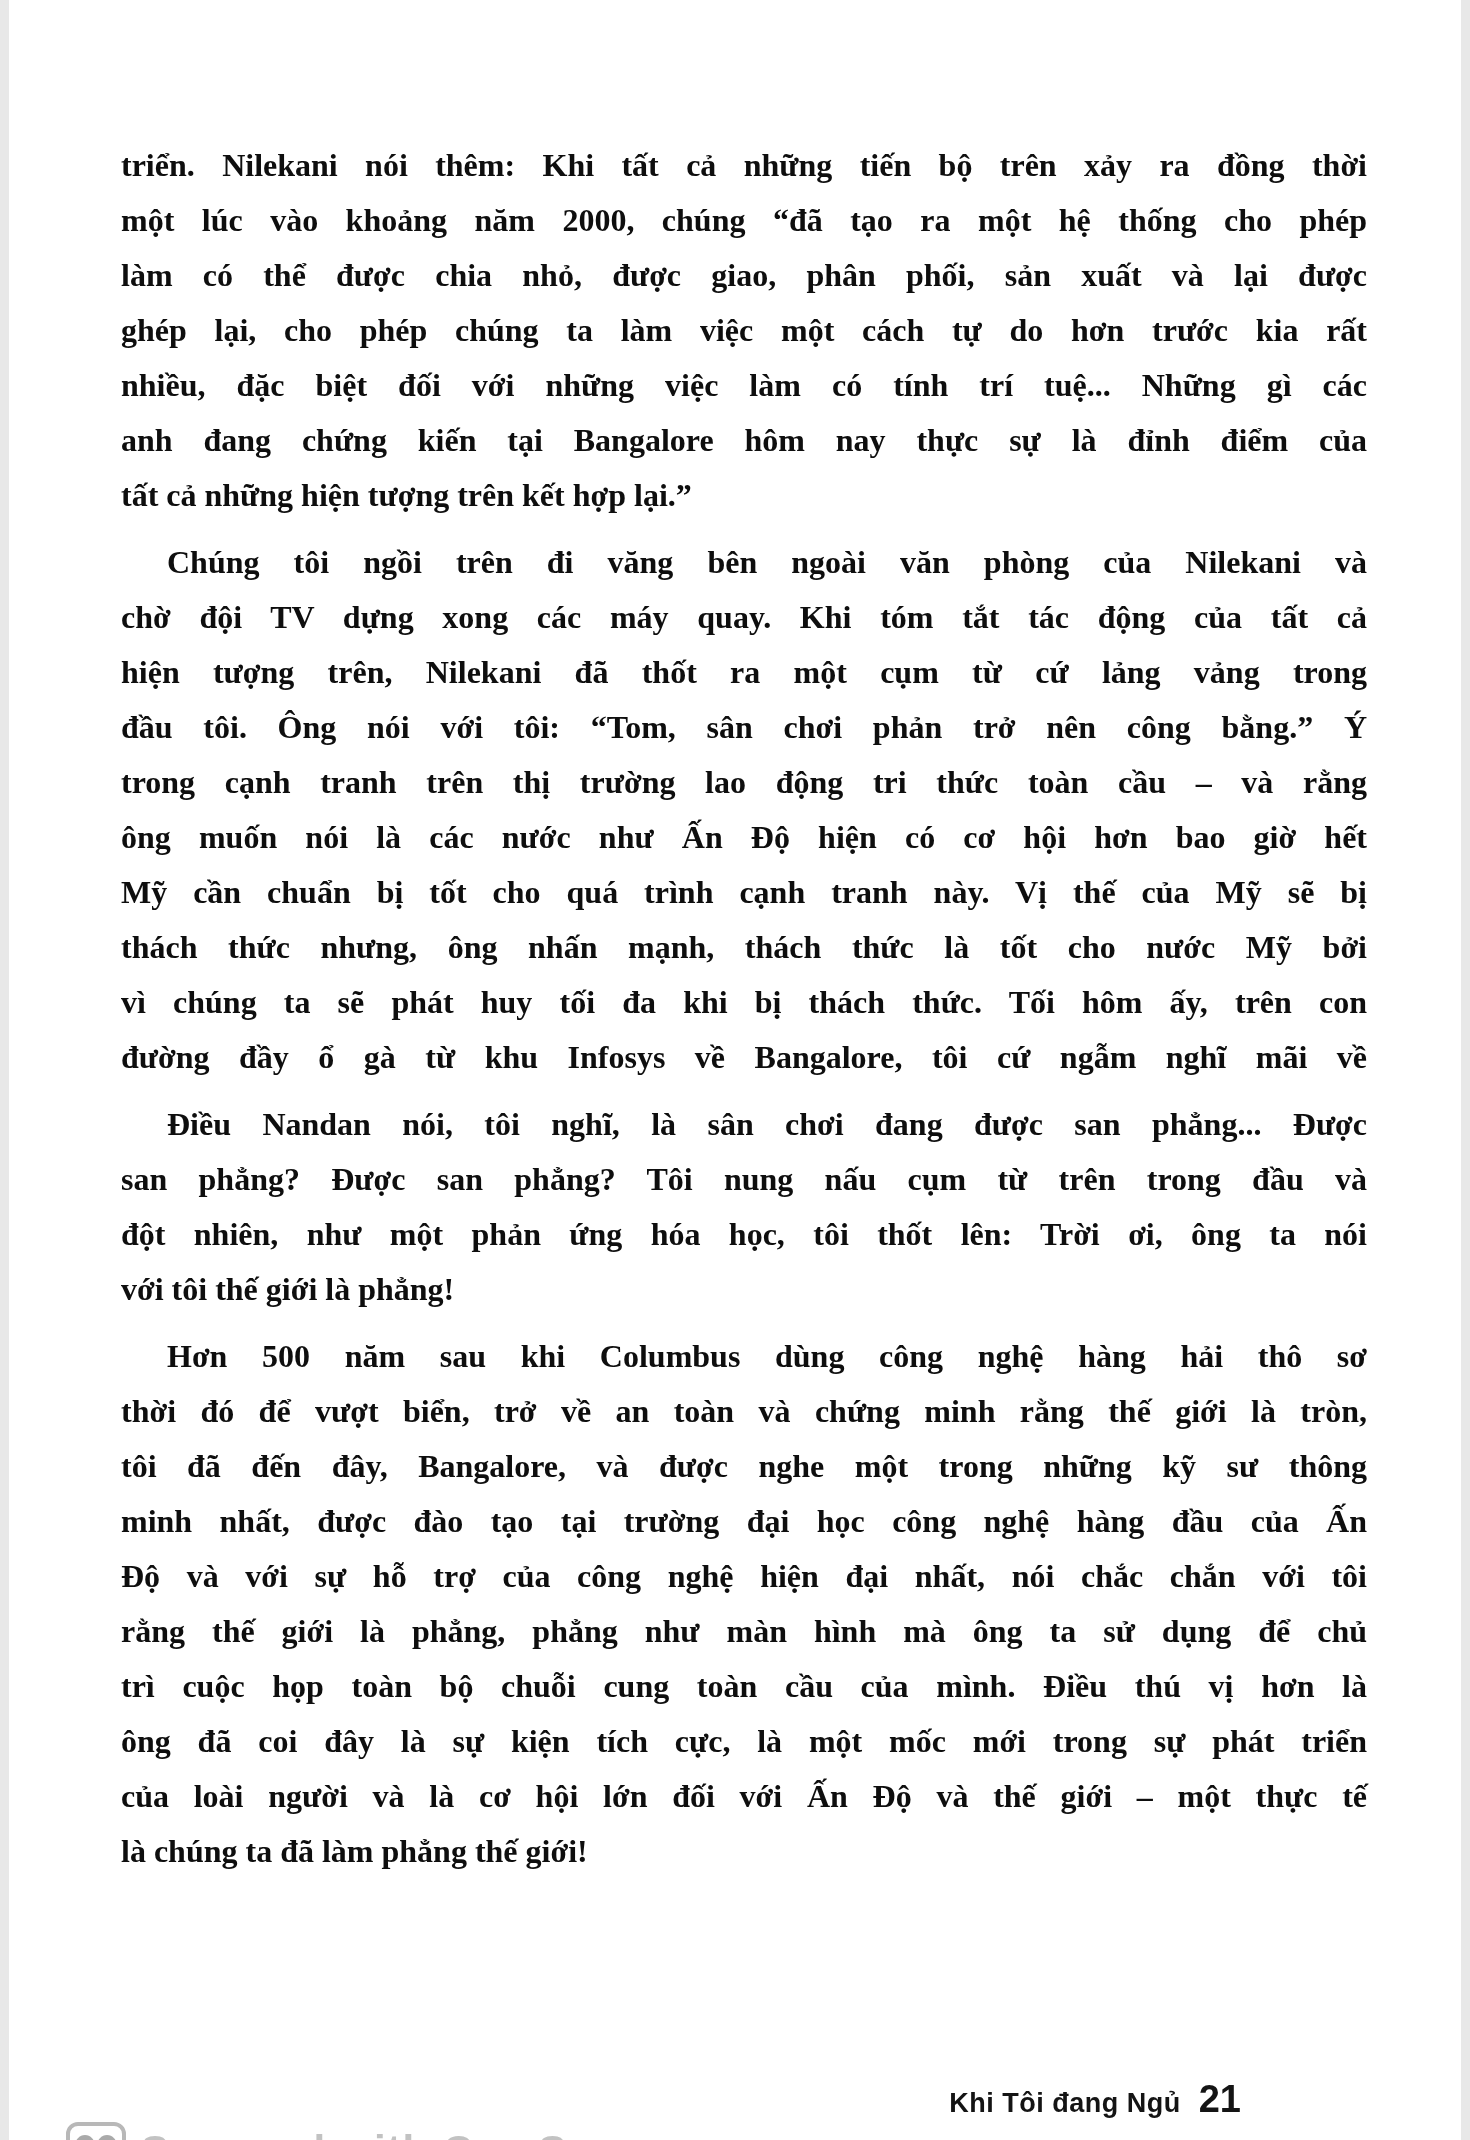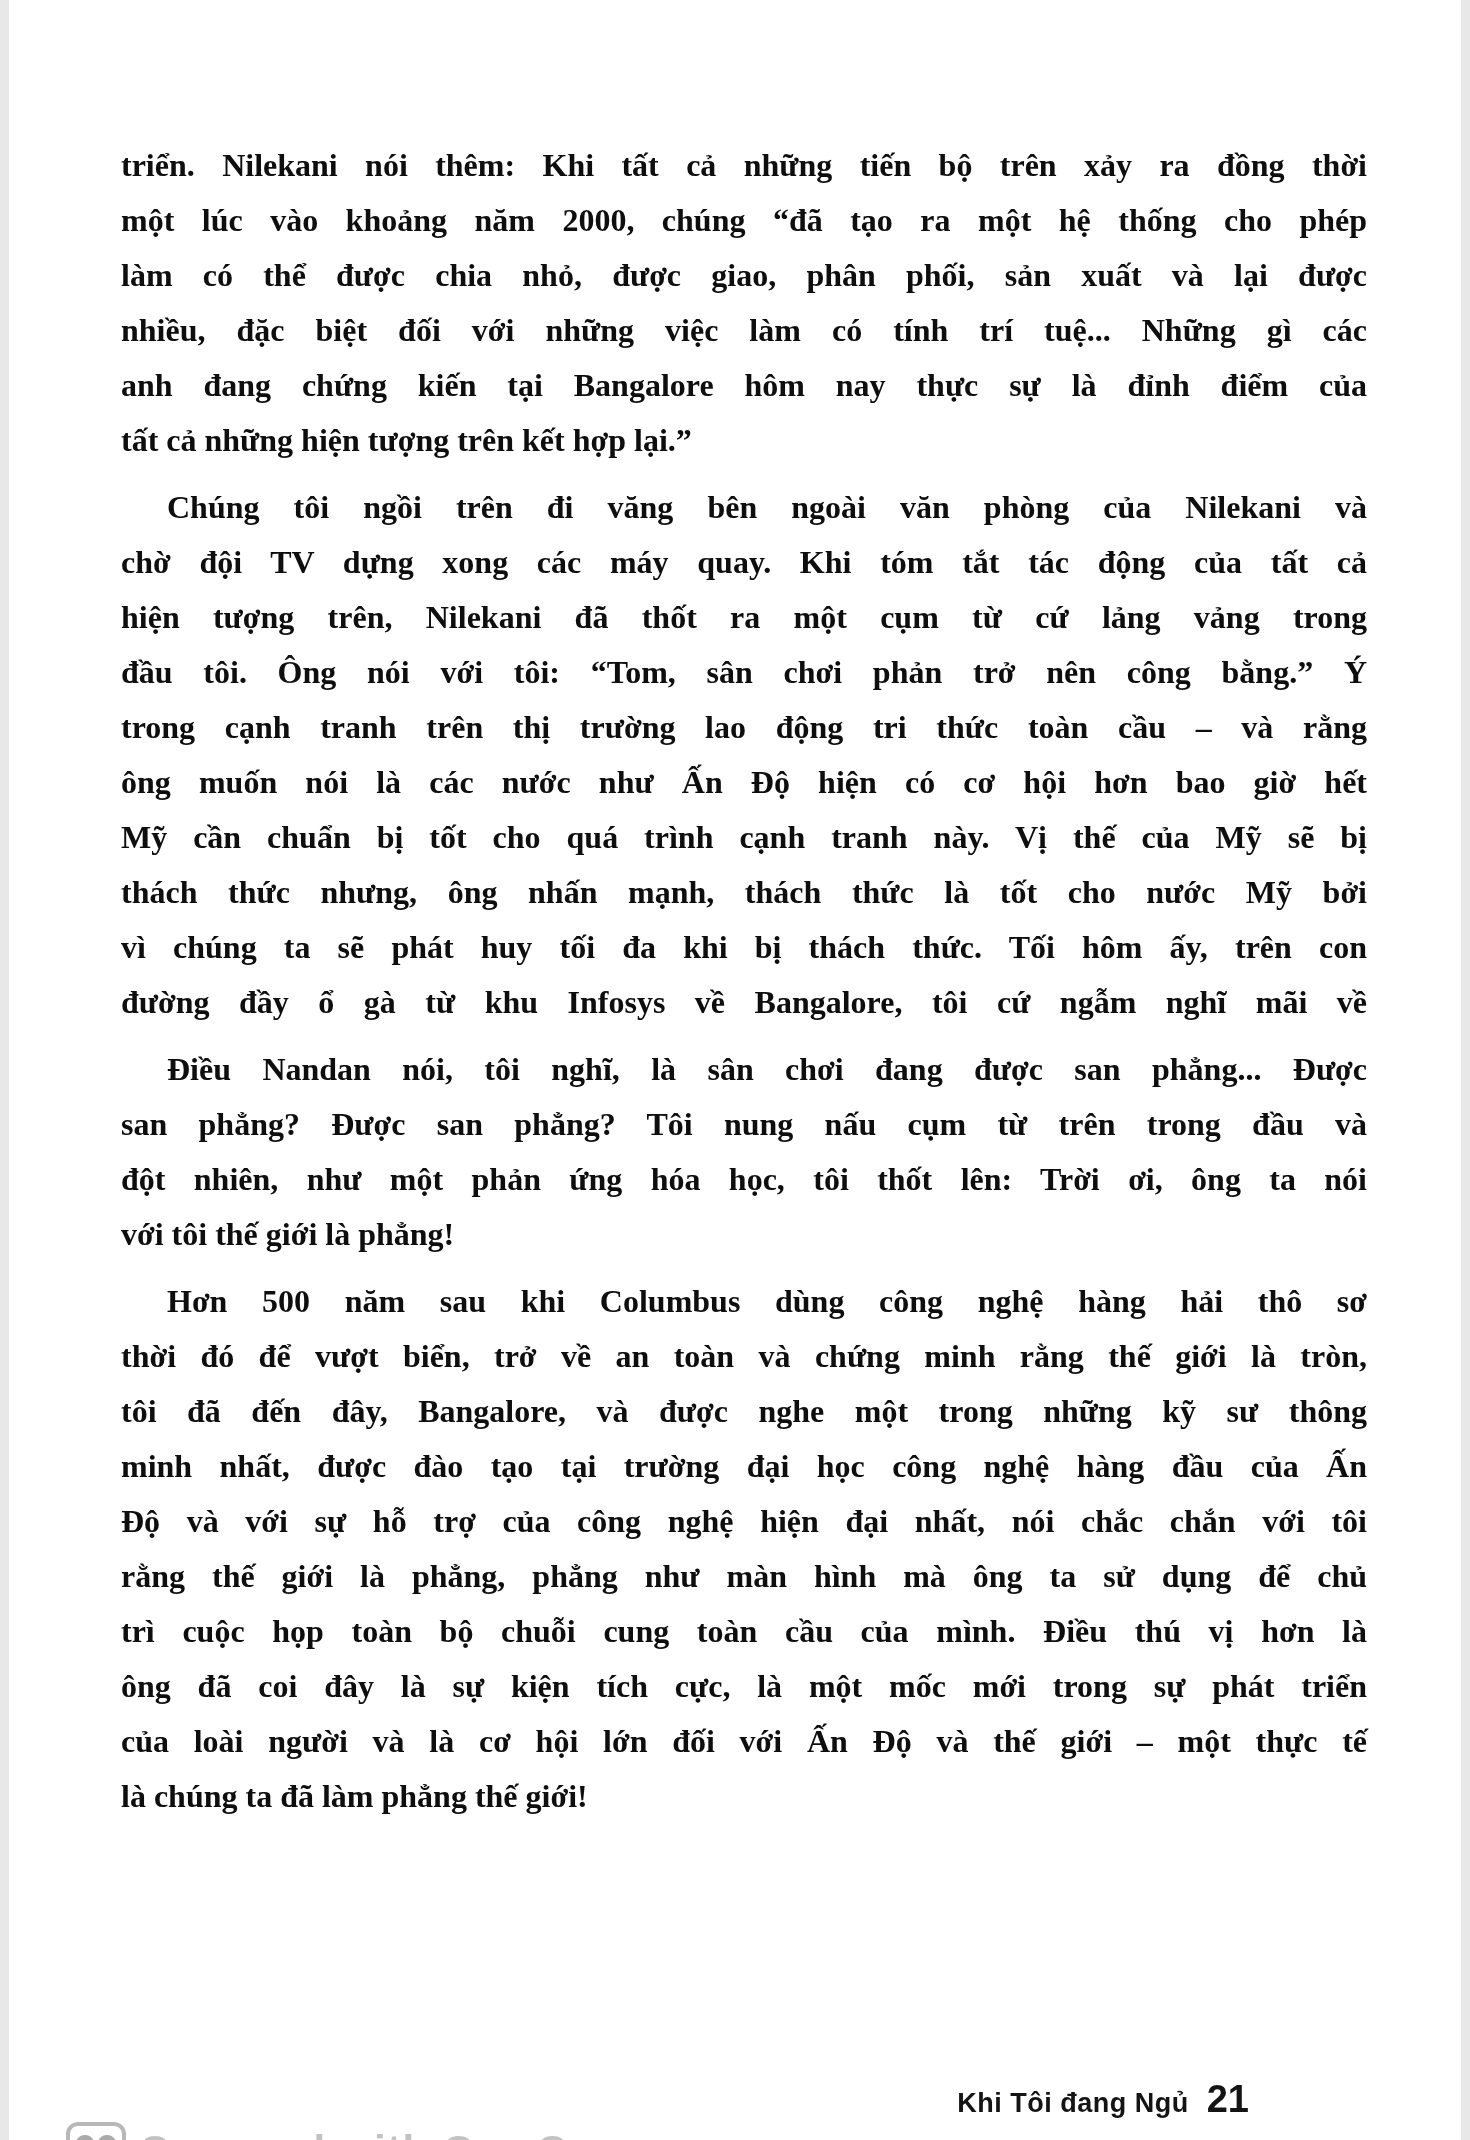--- a/index.html
+++ b/index.html
@@ -38,21 +38,21 @@
   }
   .line.last {
     text-align-last: left;
   }
   .line.first-indent {
     padding-left: 46px;
   }
   .footer {
     position: absolute;
     top: 2078px;
-    right: 212px;
+    right: 220px;
     display: flex;
     align-items: baseline;
     gap: 18px;
     font-family: "Liberation Sans", sans-serif;
     font-weight: 700;
     color: #141414;
   }
   .footer-title {
     font-size: 27px;
     letter-spacing: 0.5px;
@@ -96,20 +96,21 @@
 </head>
 <body>
 
 <div class="page">
 
   <div class="text-block">
       <div class="paragraph">
         <div class="line">triển. Nilekani nói thêm: Khi tất cả những tiến bộ trên xảy ra đồng thời</div>
         <div class="line">một lúc vào khoảng năm 2000, chúng “đã tạo ra một hệ thống cho phép</div>
         <div class="line">làm có thể được chia nhỏ, được giao, phân phối, sản xuất và lại được</div>
+        <div class="line">ghép lại, cho phép chúng ta làm việc một cách tự do hơn trước kia rất</div>
         <div class="line">nhiều, đặc biệt đối với những việc làm có tính trí tuệ... Những gì các</div>
         <div class="line">anh đang chứng kiến tại Bangalore hôm nay thực sự là đỉnh điểm của</div>
         <div class="line last">tất cả những hiện tượng trên kết hợp lại.”</div>
       </div>
       <div class="paragraph">
         <div class="line first-indent">Chúng tôi ngồi trên đi văng bên ngoài văn phòng của Nilekani và</div>
         <div class="line">chờ đội TV dựng xong các máy quay. Khi tóm tắt tác động của tất cả</div>
         <div class="line">hiện tượng trên, Nilekani đã thốt ra một cụm từ cứ lảng vảng trong</div>
         <div class="line">đầu tôi. Ông nói với tôi: “Tom, sân chơi phản trở nên công bằng.” Ý</div>
         <div class="line">trong cạnh tranh trên thị trường lao động tri thức toàn cầu – và rằng</div>

